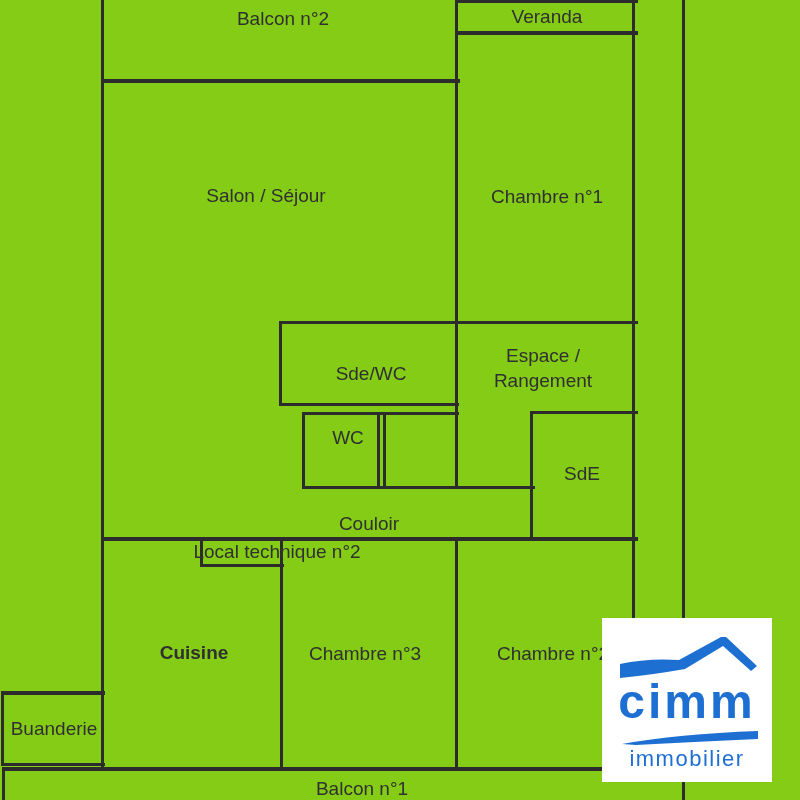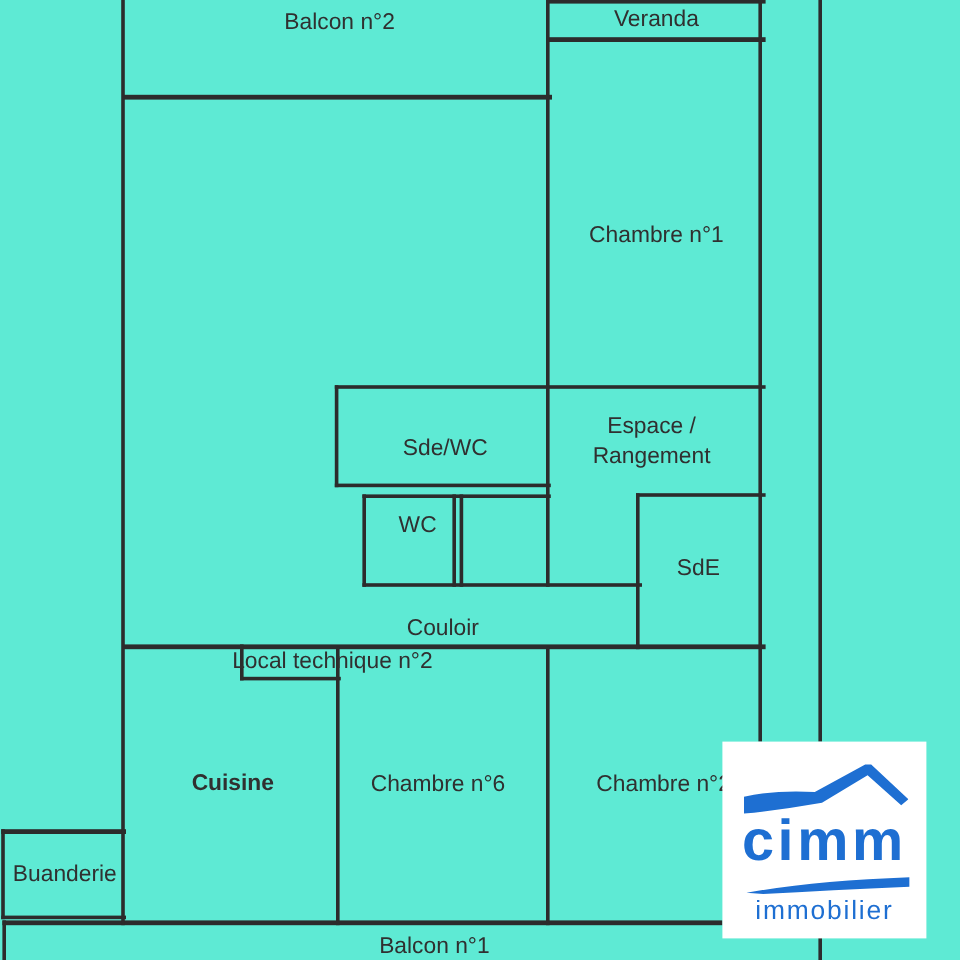--- a/index.html
+++ b/index.html
@@ -1,17 +1,17 @@
 <!DOCTYPE html>
 <html><head>
 <meta charset="utf-8">
 <style>
   html,body{margin:0;padding:0;background:#fff;}
   #stage{
-    position:relative;width:800px;height:800px;background:#5eead4;
+    position:relative;width:800px;height:800px;background:#84cc16;
     font-family:"Liberation Sans", sans-serif;overflow:hidden;
   }
   .wall{position:absolute;background:#2c2c2c;}
   .label{
     position:absolute;transform:translate(-50%,-50%);
     color:#303030;font-size:19px;line-height:24px;text-align:center;
     white-space:pre-line;z-index:2;
   }
   .label.bold{font-weight:700;}
   .label.wide{white-space:nowrap;}
@@ -61,30 +61,31 @@
   <div class="wall" style="left:377px;top:412px;width:3px;height:77px;"></div>
   <div class="wall" style="left:383px;top:412px;width:3px;height:77px;"></div>
   <div class="wall" style="left:530px;top:411px;width:3px;height:130px;"></div>
   <div class="wall" style="left:200px;top:537px;width:3px;height:30px;"></div>
   <div class="wall" style="left:280px;top:539px;width:3px;height:232px;"></div>
   <div class="wall" style="left:1px;top:691px;width:3px;height:75px;"></div>
   <div class="wall" style="left:2px;top:767px;width:3px;height:33px;"></div>
 
   <div class="label wide" style="left:283px;top:19px;">Balcon n°2</div>
   <div class="label wide" style="left:547px;top:17px;">Veranda</div>
+  <div class="label wide" style="left:266px;top:196px;">Salon / Séjour</div>
   <div class="label wide" style="left:547px;top:197px;">Chambre n°1</div>
   <div class="label wide" style="left:371px;top:374px;">Sde/WC</div>
   <div class="label stack" style="left:543px;top:368px;">Espace /
 Rangement</div>
   <div class="label wide" style="left:348px;top:438px;text-align:right;">WC</div>
   <div class="label wide" style="left:582px;top:474px;">SdE</div>
   <div class="label wide" style="left:369px;top:524px;">Couloir</div>
   <div class="label wide" style="left:277px;top:552px;">Local technique n°2</div>
   <div class="label wide bold" style="left:194px;top:653px;">Cuisine</div>
-  <div class="label wide" style="left:365px;top:654px;">Chambre n°6</div>
+  <div class="label wide" style="left:365px;top:654px;">Chambre n°3</div>
   <div class="label wide" style="left:553px;top:654px;">Chambre n°2</div>
   <div class="label wide" style="left:54px;top:729px;">Buanderie</div>
   <div class="label wide" style="left:362px;top:789px;">Balcon n°1</div>
 
   <div id="logo-box">
     <svg id="logo-roof" width="140" height="50" viewBox="0 0 140 50">
       <path d="M 3 30 Q 30 24 62 26 L 104 3 L 109 3 L 140 32 L 134 37 L 106 12 L 68 35 Q 34 41 3 44 Z" fill="#1e6fd2"></path>
     </svg>
     <div id="logo-brand">cimm</div>
     <svg id="logo-bar" width="136" height="16" viewBox="0 0 136 16">

